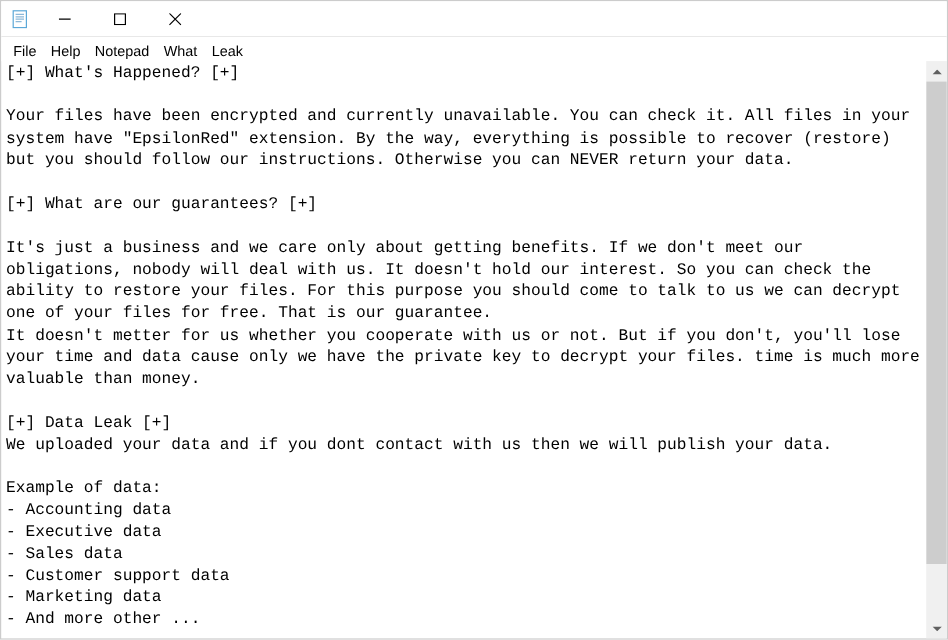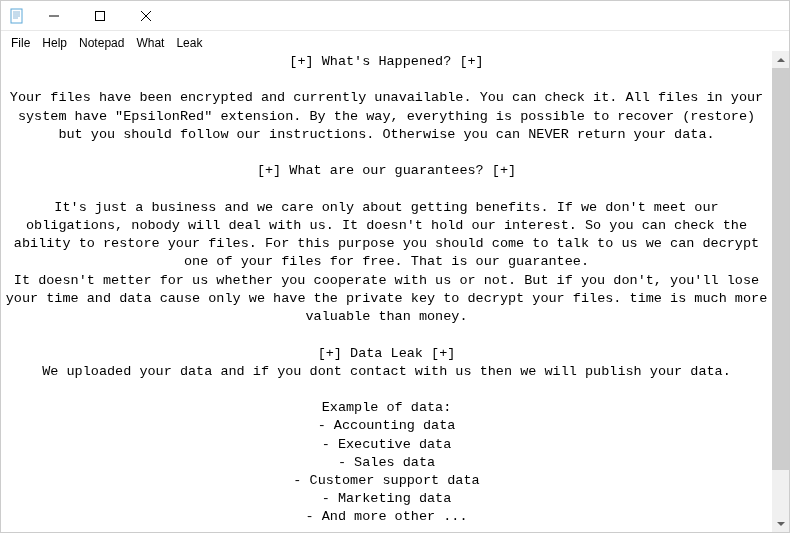--- a/index.html
+++ b/index.html
@@ -73,21 +73,20 @@
     .content {
       flex: 1;
       padding: 2px 4px;
       font-family: Consolas, "Courier New", monospace;
       font-size: 13.5px;
       line-height: 1.35;
       color: #000;
       white-space: pre-wrap;
       word-wrap: break-word;
       overflow: hidden;
-      text-align: center;
     }
     .scrollbar {
       width: 17px;
       background: #f0f0f0;
       display: flex;
       flex-direction: column;
     }
     .scroll-arrow {
       width: 17px;
       height: 17px;

